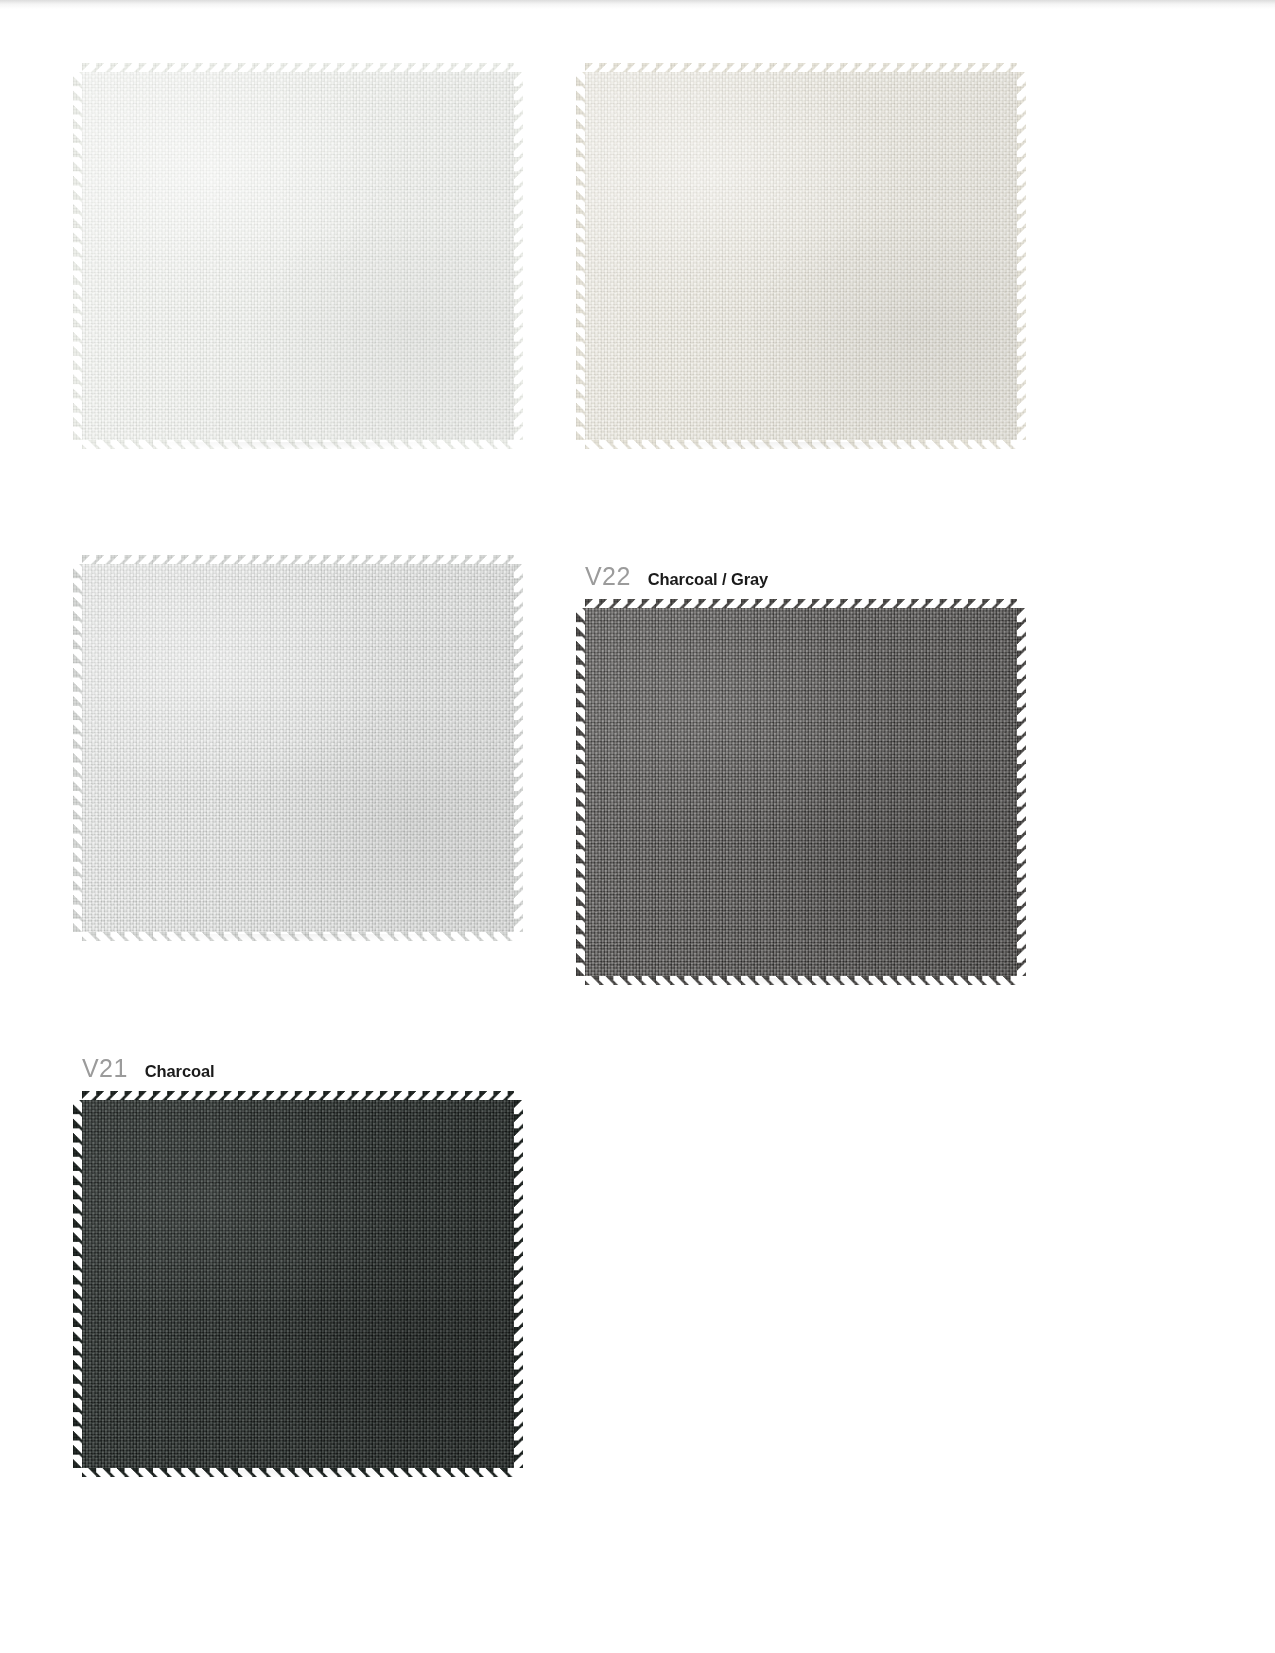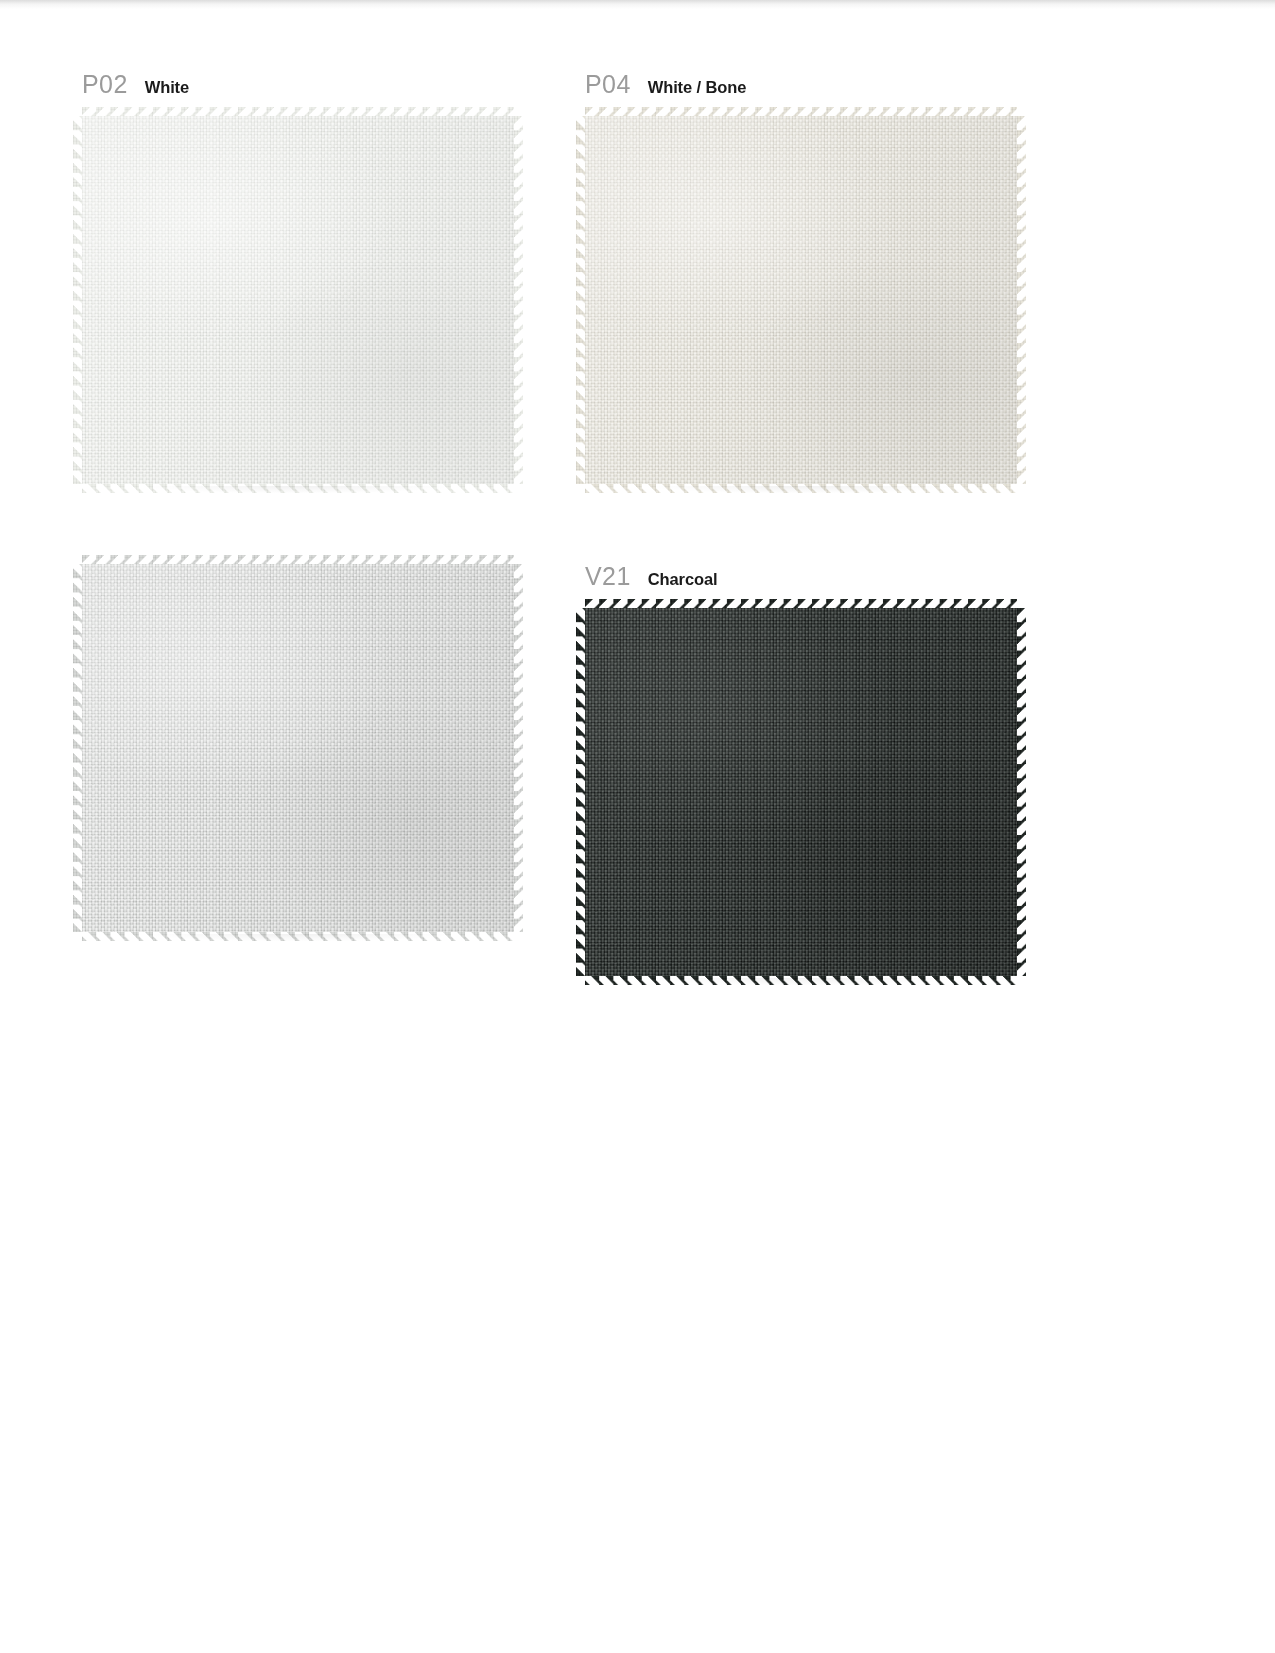--- a/index.html
+++ b/index.html
@@ -208,41 +208,33 @@
 </head>
 <body>
 
 <div class="sheet">
 
   <div class="page-top-shade"></div>
 
   <div class="swatch-grid">
 
     <div class="swatch-cell">
-      <div class="swatch-label">
-        <span class="swatch-code">P02</span>
-        <span class="swatch-name">White</span>
-      </div>
       <div class="swatch-tile" style="--fab:#eceee9; --wv:0.050; --hl:0.26; --ck:0.022; --ck2:0.30;
                   --mo:0.42; --mo2:0.030; --mo3:0.30; --mo4:0.035;">
         <div class="pink-edge top"></div>
         <div class="pink-edge bottom"></div>
         <div class="pink-edge left"></div>
         <div class="pink-edge right"></div>
         <div class="fabric"></div>
         <div class="fabric-mottle"></div>
         <div class="swatch-shadow"></div>
       </div>
     </div>
 
     <div class="swatch-cell">
-      <div class="swatch-label">
-        <span class="swatch-code">P04</span>
-        <span class="swatch-name">White / Bone</span>
-      </div>
       <div class="swatch-tile" style="--fab:#e6e3d8; --wv:0.060; --hl:0.24; --ck:0.030; --ck2:0.26;
                   --mo:0.34; --mo2:0.038; --mo3:0.26; --mo4:0.042;">
         <div class="pink-edge top"></div>
         <div class="pink-edge bottom"></div>
         <div class="pink-edge left"></div>
         <div class="pink-edge right"></div>
         <div class="fabric"></div>
         <div class="fabric-mottle"></div>
         <div class="swatch-shadow"></div>
       </div>
@@ -254,20 +246,36 @@
         <div class="pink-edge top"></div>
         <div class="pink-edge bottom"></div>
         <div class="pink-edge left"></div>
         <div class="pink-edge right"></div>
         <div class="fabric"></div>
         <div class="fabric-mottle"></div>
         <div class="swatch-shadow"></div>
       </div>
     </div>
 
+    <div class="swatch-cell">
+      <div class="swatch-label">
+        <span class="swatch-code">V22</span>
+        <span class="swatch-name">Charcoal / Gray</span>
+      </div>
+      <div class="swatch-tile" style="--fab:#565452; --wv:0.30; --hl:0.16; --ck:0.11; --ck2:0.11;
+                  --mo:0.085; --mo2:0.10; --mo3:0.07; --mo4:0.11;">
+        <div class="pink-edge top"></div>
+        <div class="pink-edge bottom"></div>
+        <div class="pink-edge left"></div>
+        <div class="pink-edge right"></div>
+        <div class="fabric"></div>
+        <div class="fabric-mottle"></div>
+        <div class="swatch-shadow"></div>
+      </div>
+    </div>
 
     <div class="swatch-cell">
       <div class="swatch-label">
         <span class="swatch-code">V21</span>
         <span class="swatch-name">Charcoal</span>
       </div>
       <div class="swatch-tile" style="--fab:#252c29; --wv:0.34; --hl:0.10; --ck:0.13; --ck2:0.075;
                   --mo:0.055; --mo2:0.12; --mo3:0.045; --mo4:0.13;">
         <div class="pink-edge top"></div>
         <div class="pink-edge bottom"></div>

